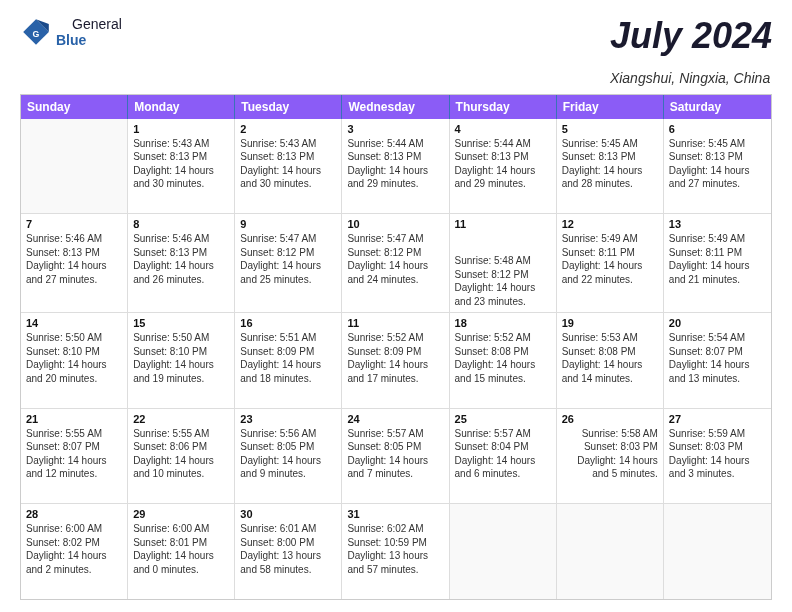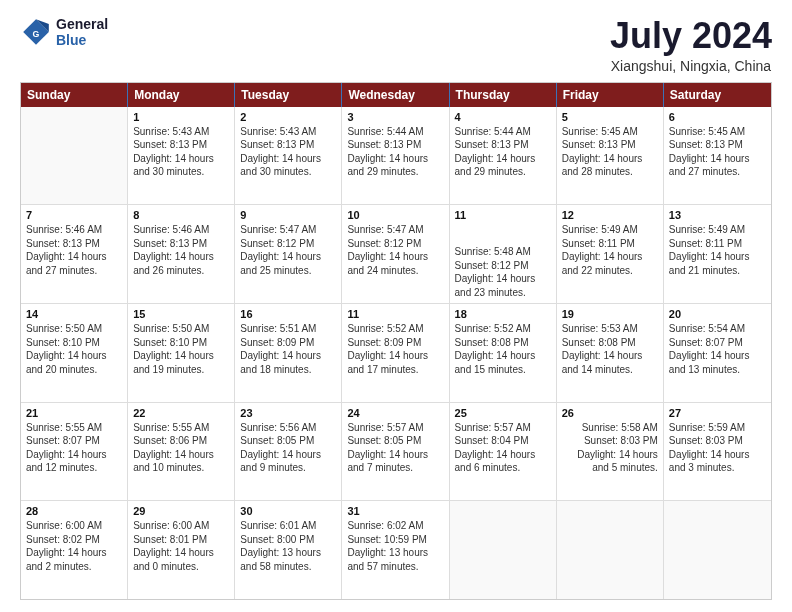--- a/index.html
+++ b/index.html
@@ -26,43 +26,44 @@
     .logo {
       display: flex;
       align-items: center;
       gap: 4px;
     }
     .logo-icon {
       width: 32px;
       height: 32px;
     }
     .title-block {
-      text-align: center;
+      text-align: left;
+      font-style: italic;
     }
     .main-title {
       font-size: 36px;
       font-weight: bold;
       color: #1a1a2e;
       line-height: 1.1;
     }
     .subtitle {
       font-size: 14px;
       color: #333;
-      margin-top: 2px;
+      margin-top: 14px;
     }
     .calendar {
       flex: 1;
       display: flex;
       flex-direction: column;
       border: 1px solid #ccc;
     }
     .cal-header {
       display: grid;
       grid-template-columns: repeat(7, 1fr);
-      background: #7f1d1d;
+      background: #8b5cf6;
     }
     .cal-header-cell {
       color: #fff;
       font-size: 12px;
       font-weight: bold;
       padding: 5px 6px;
       text-align: left;
       border-right: 1px solid #3a72b8;
     }
     .cal-header-cell:last-child { border-right: none; }
@@ -105,21 +106,21 @@
 
 <div class="page">
   <div class="header">
     <div class="logo">
       <svg class="logo-icon" viewBox="0 0 40 40">
         <polygon points="20,4 36,20 20,36 4,20" fill="#2962a8"></polygon>
         <polygon points="20,4 36,10 36,20" fill="#1a4a8a"></polygon>
         <text x="20" y="26" text-anchor="middle" font-size="11" font-weight="bold" fill="white" font-family="Arial">G</text>
       </svg>
       <div>
-        <div style="font-size:14px;font-weight:bold;color:#1a1a2e;">General</div>
+        <div style="font-size:14px;font-weight:normal;color:#1a1a2e;margin-left:16px;">General</div>
         <div style="font-size:14px;font-weight:bold;color:#2962a8;">Blue</div>
       </div>
     </div>
     <div class="title-block">
       <div class="main-title">July 2024</div>
       <div class="subtitle">Xiangshui, Ningxia, China</div>
     </div>
   </div>
 
   <div class="calendar">

